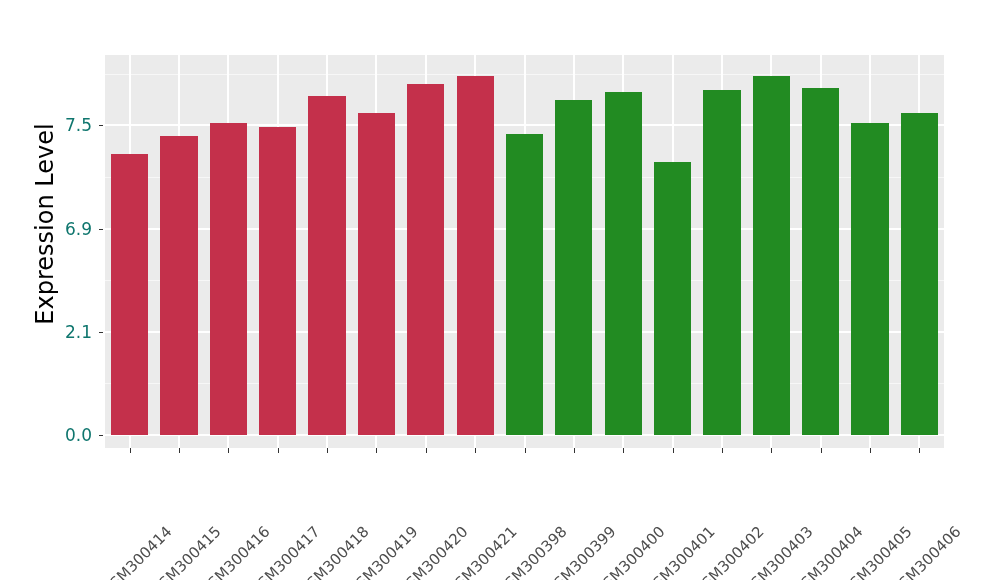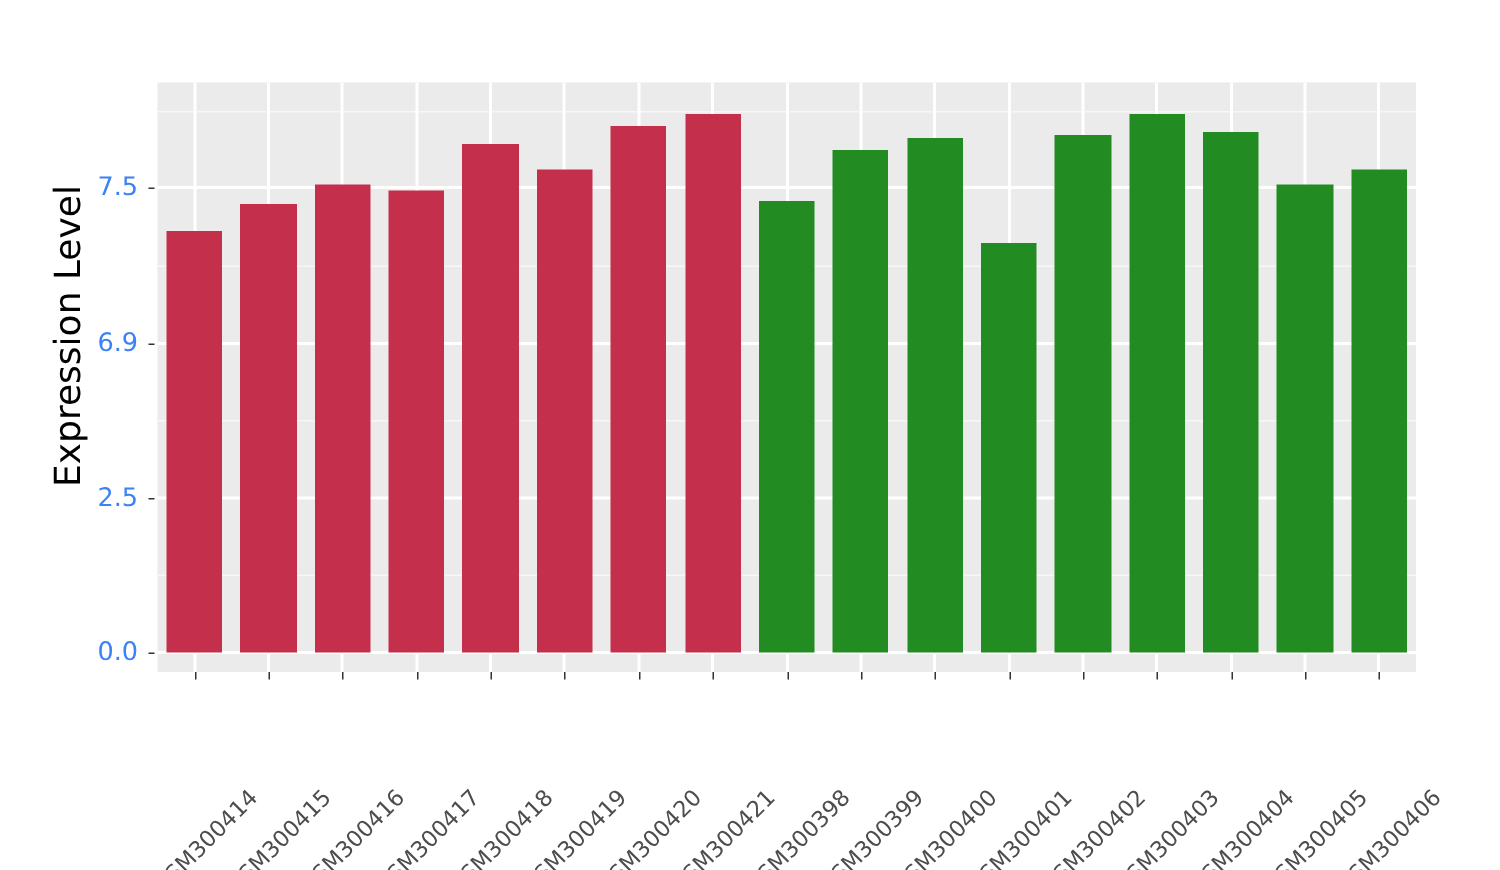--- a/index.html
+++ b/index.html
@@ -38,21 +38,21 @@
     white-space: nowrap;
   }
 
   
   .y-tick-label {
     position: absolute;
     right: 0;
     width: 44px;
     text-align: right;
     font-size: 17px;
-    color: #3b82f6;
+    color: #0f766e;
     transform: translateY(-50%);
     white-space: nowrap;
   }
   .y-tick-mark {
     position: absolute;
     left: 100px;   
     width: 4px;
     height: 1px;
     background: #333333;
   }
@@ -120,21 +120,21 @@
 </head>
 <body>
 
 <div id="chart-root">
 
   <div class="y-axis-title">Expression Level</div>
 
   <div id="y-axis">
       <div class="y-tick-label" style="top: 435px; left: 48px; right: auto;">0.0</div>
       <div class="y-tick-mark" style="position: absolute; left: 99px; top: 435px;"></div>
-      <div class="y-tick-label" style="top: 331.75px; left: 48px; right: auto;">2.5</div>
+      <div class="y-tick-label" style="top: 331.75px; left: 48px; right: auto;">2.1</div>
       <div class="y-tick-mark" style="position: absolute; left: 99px; top: 331.75px;"></div>
       <div class="y-tick-label" style="top: 228.5px; left: 48px; right: auto;">6.9</div>
       <div class="y-tick-mark" style="position: absolute; left: 99px; top: 228.5px;"></div>
       <div class="y-tick-label" style="top: 125.25px; left: 48px; right: auto;">7.5</div>
       <div class="y-tick-mark" style="position: absolute; left: 99px; top: 125.25px;"></div>
     </div>
 
   <div class="panel" id="panel">
       <div class="grid-minor" style="top: 328.375px;"></div>
       <div class="grid-minor" style="top: 225.125px;"></div>

